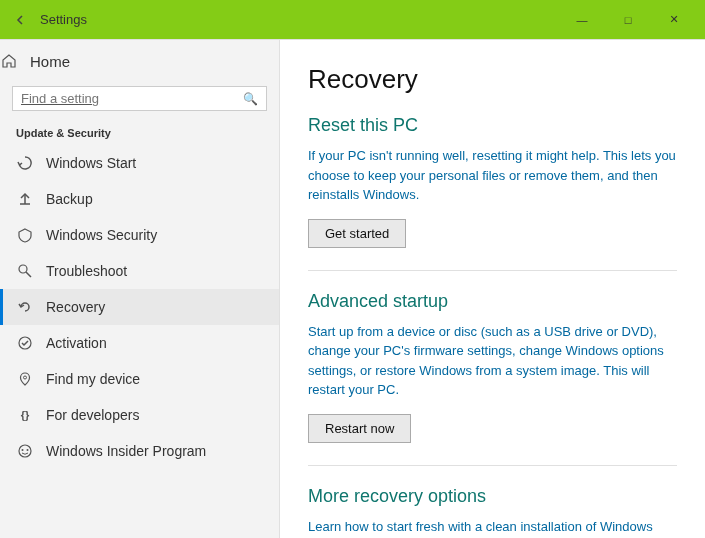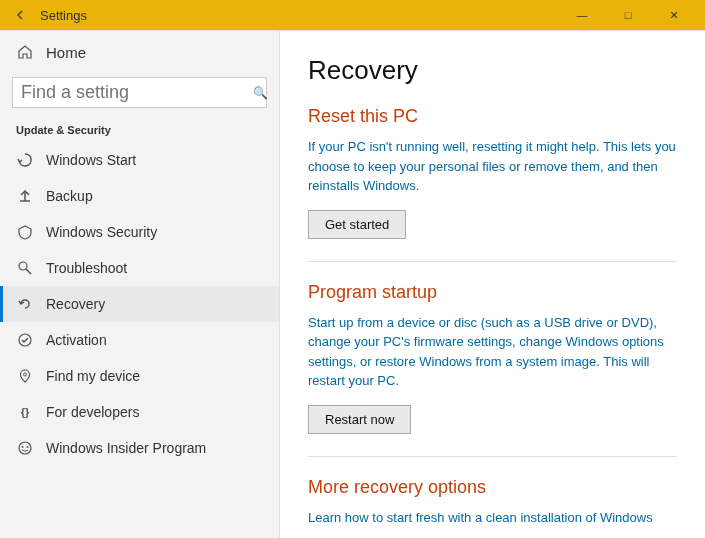--- a/index.html
+++ b/index.html
@@ -6,22 +6,22 @@
     body {
       font-family: 'Segoe UI', Arial, sans-serif;
       background: #f3f3f3;
       width: 705px;
       height: 538px;
       overflow: hidden;
       display: flex;
       flex-direction: column;
     }
     .title-bar {
-      background: #eab308;
-      height: 31px;
+      background: #84cc16;
+      height: 40px;
       display: flex;
       align-items: center;
       padding: 0 8px;
       border-bottom: 1px solid #e0e0e0;
       flex-shrink: 0;
     }
     .title-bar-back {
       width: 24px;
       height: 24px;
       display: flex;
@@ -61,41 +61,42 @@
     .sidebar {
       width: 280px;
       background: #f3f3f3;
       border-right: 1px solid #e0e0e0;
       overflow-y: auto;
       flex-shrink: 0;
     }
     .sidebar-home {
       display: flex;
       align-items: center;
-      padding: 12px 16px;
+      padding: 12px 0;
       font-size: 15px;
       color: #333;
       cursor: pointer;
       gap: 12px;
     }
     .sidebar-search {
       margin: 4px 12px 8px 12px;
       display: flex;
       align-items: center;
       border: 1px solid #ccc;
       background: white;
       padding: 4px 8px;
     }
     .sidebar-search input {
       border: none;
       outline: none;
-      font-size: 18px;
+      font-size: 13px;
       flex: 1;
       background: transparent;
       color: #555;
+      text-decoration: underline;
     }
     .sidebar-section-title {
       font-size: 11px;
       font-weight: 600;
       color: #333;
       padding: 8px 16px 6px 16px;
     }
     .sidebar-item {
       display: flex;
       align-items: center;
@@ -136,21 +137,21 @@
     }
     .content-title {
       font-size: 26px;
       font-weight: 300;
       color: #111;
       margin-bottom: 20px;
     }
     .section-title {
       font-size: 18px;
       font-weight: 400;
-      color: #c2410c;
+      color: #0f766e;
       margin-bottom: 10px;
     }
     .section-text {
       font-size: 13px;
       color: #0369a1;
       line-height: 1.5;
       margin-bottom: 14px;
     }
     .action-btn {
       display: inline-block;
@@ -291,21 +292,21 @@
 
   <div class="content-panel">
     <h1 class="content-title">Recovery</h1>
 
     <h2 class="section-title">Reset this PC</h2>
     <p class="section-text">If your PC isn't running well, resetting it might help. This lets you choose to keep your personal files or remove them, and then reinstalls Windows.</p>
     <button class="action-btn">Get started</button>
 
     <div class="divider"></div>
 
-    <h2 class="section-title">Program startup</h2>
+    <h2 class="section-title">Advanced startup</h2>
     <p class="section-text">Start up from a device or disc (such as a USB drive or DVD), change your PC's firmware settings, change Windows options settings, or restore Windows from a system image. This will restart your PC.</p>
     <button class="action-btn">Restart now</button>
 
     <div class="divider"></div>
 
     <h2 class="section-title">More recovery options</h2>
     <p class="section-text">Learn how to start fresh with a clean installation of Windows</p>
   </div>
 </div>
 

